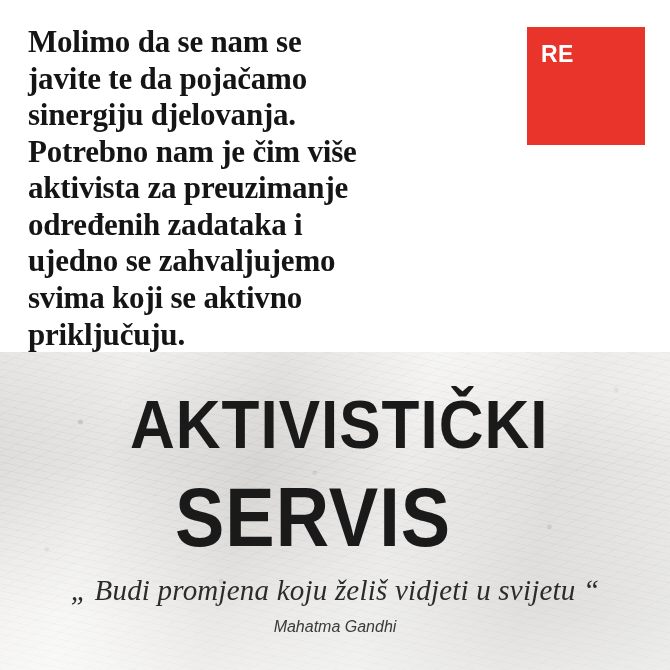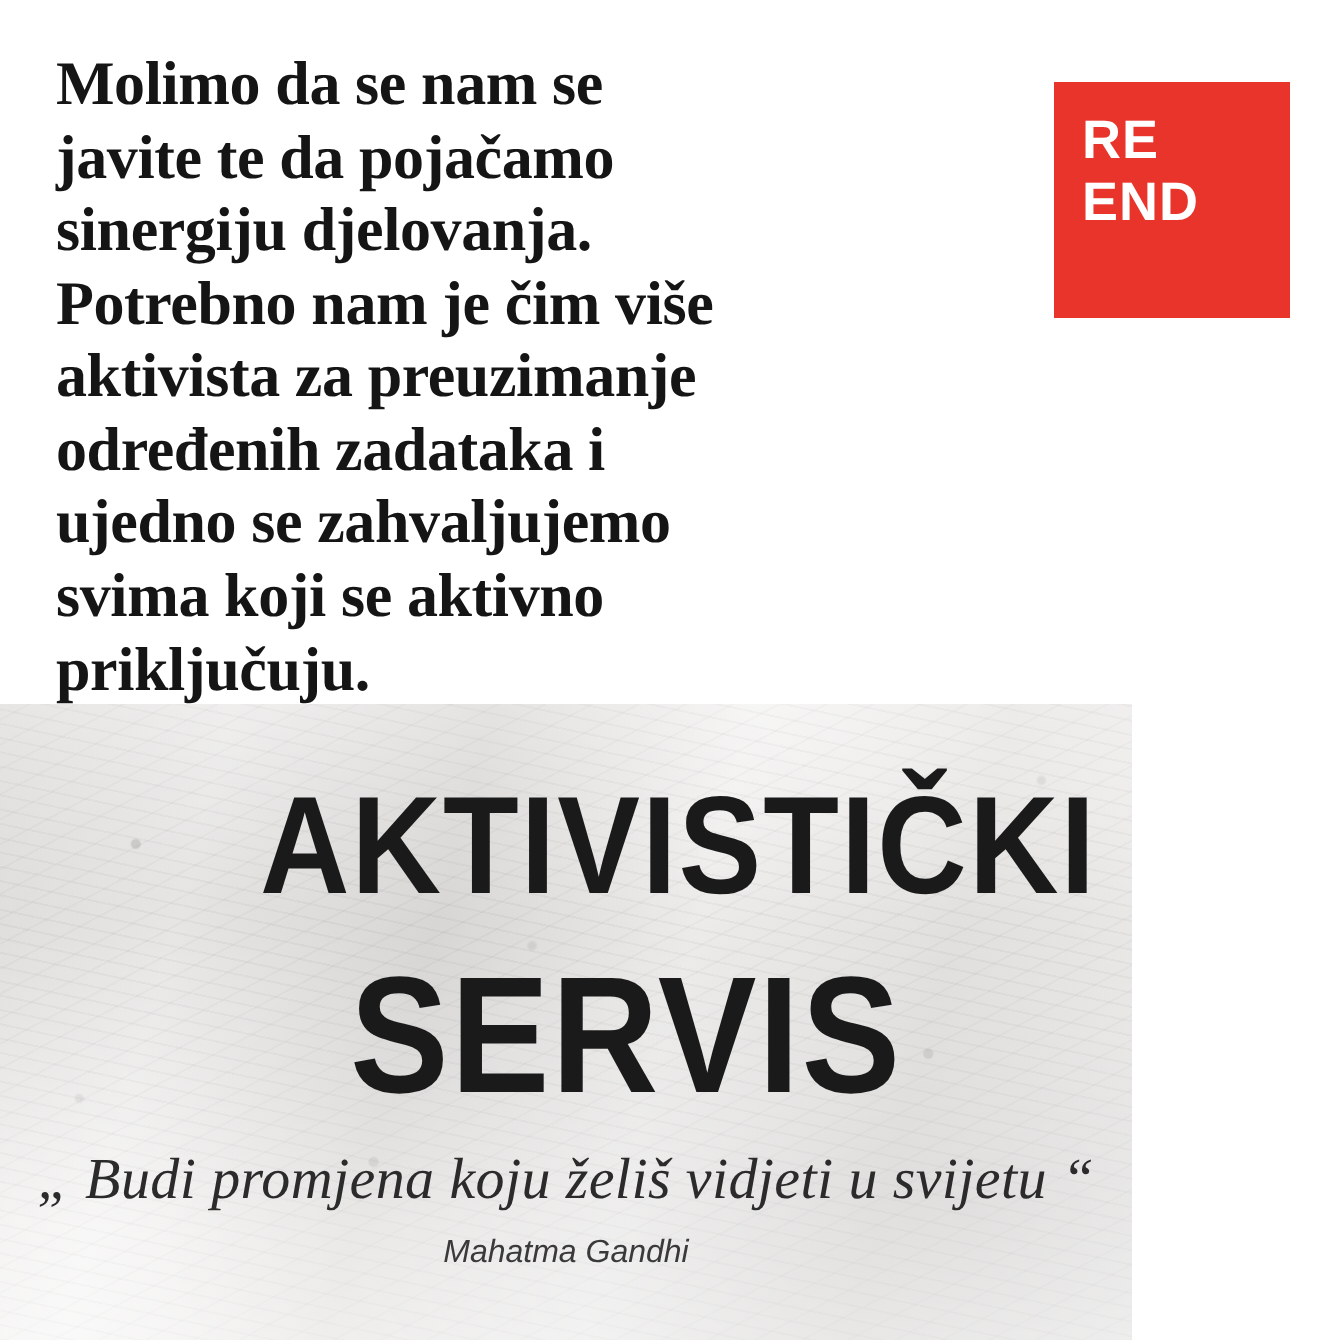--- a/index.html
+++ b/index.html
@@ -34,41 +34,41 @@
     line-height: 1.18;
     color: #151515;
     letter-spacing: -0.2px;
     white-space: pre-line;
   }
 
   
   .logo {
     position: absolute;
     right: 25px;
-    top: 41px;
+    top: 27px;
     width: 118px;
     height: 118px;
     background: #e8342a;
     color: #ffffff;
     font-family: "Liberation Sans", sans-serif;
     font-weight: bold;
-    font-size: 27px;
+    font-size: 23px;
     line-height: 1.16;
     letter-spacing: 0.5px;
     padding: 14px 0 0 14px;
     box-sizing: border-box;
   }
   .logo span { display: block; }
 
   
   .banner {
     position: absolute;
     left: 0;
     top: 352px;
-    width: 566px;
+    width: 670px;
     height: 318px;
     overflow: hidden;
     background:
       radial-gradient(circle at 12% 22%, rgba(0,0,0,0.13) 0 2px, rgba(0,0,0,0) 3px),
       radial-gradient(circle at 33% 72%, rgba(0,0,0,0.10) 0 2px, rgba(0,0,0,0) 3px),
       radial-gradient(circle at 61% 18%, rgba(0,0,0,0.09) 0 2px, rgba(0,0,0,0) 3px),
       radial-gradient(circle at 82% 55%, rgba(0,0,0,0.10) 0 2px, rgba(0,0,0,0) 3px),
       radial-gradient(circle at 47% 38%, rgba(0,0,0,0.07) 0 1.5px, rgba(0,0,0,0) 3px),
       radial-gradient(circle at 7% 62%, rgba(0,0,0,0.08) 0 1.5px, rgba(0,0,0,0) 3px),
       radial-gradient(circle at 92% 12%, rgba(0,0,0,0.08) 0 1.5px, rgba(0,0,0,0) 3px),
@@ -151,21 +151,20 @@
 sinergiju djelovanja.
 Potrebno nam je čim više
 aktivista za preuzimanje
 određenih zadataka i
 ujedno se zahvaljujemo
 svima koji se aktivno
 priključuju.</div>
 
   <div class="logo">
     <span>RE</span>
-    <span>END</span>
   </div>
 </div>
 
 <div class="banner">
   <div class="banner-texture"></div>
   <div class="banner-vignette"></div>
 
   <div class="banner-line1">AKTIVISTIČKI</div>
   <div class="banner-line2">SERVIS</div>
 

